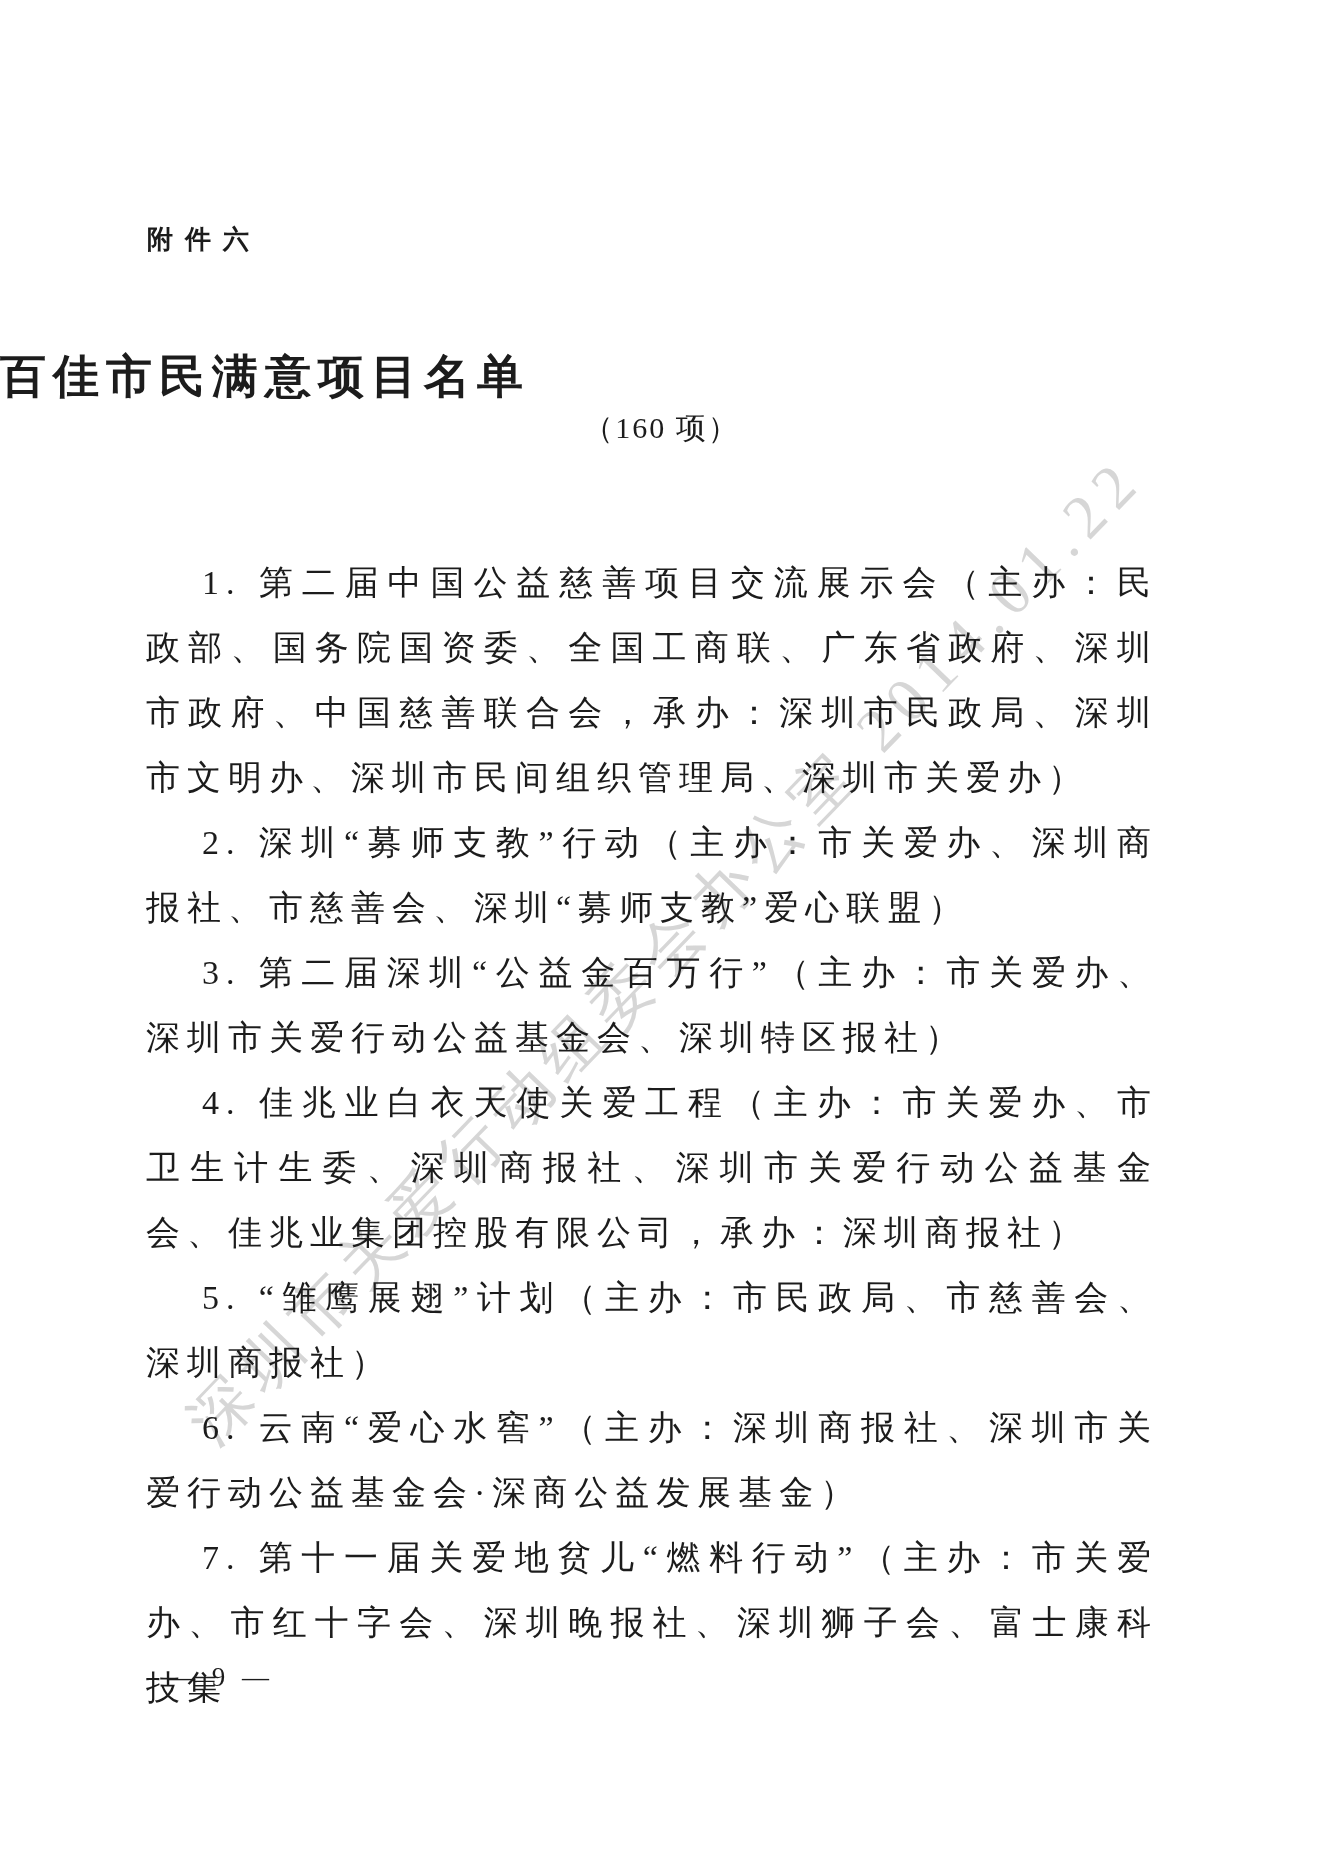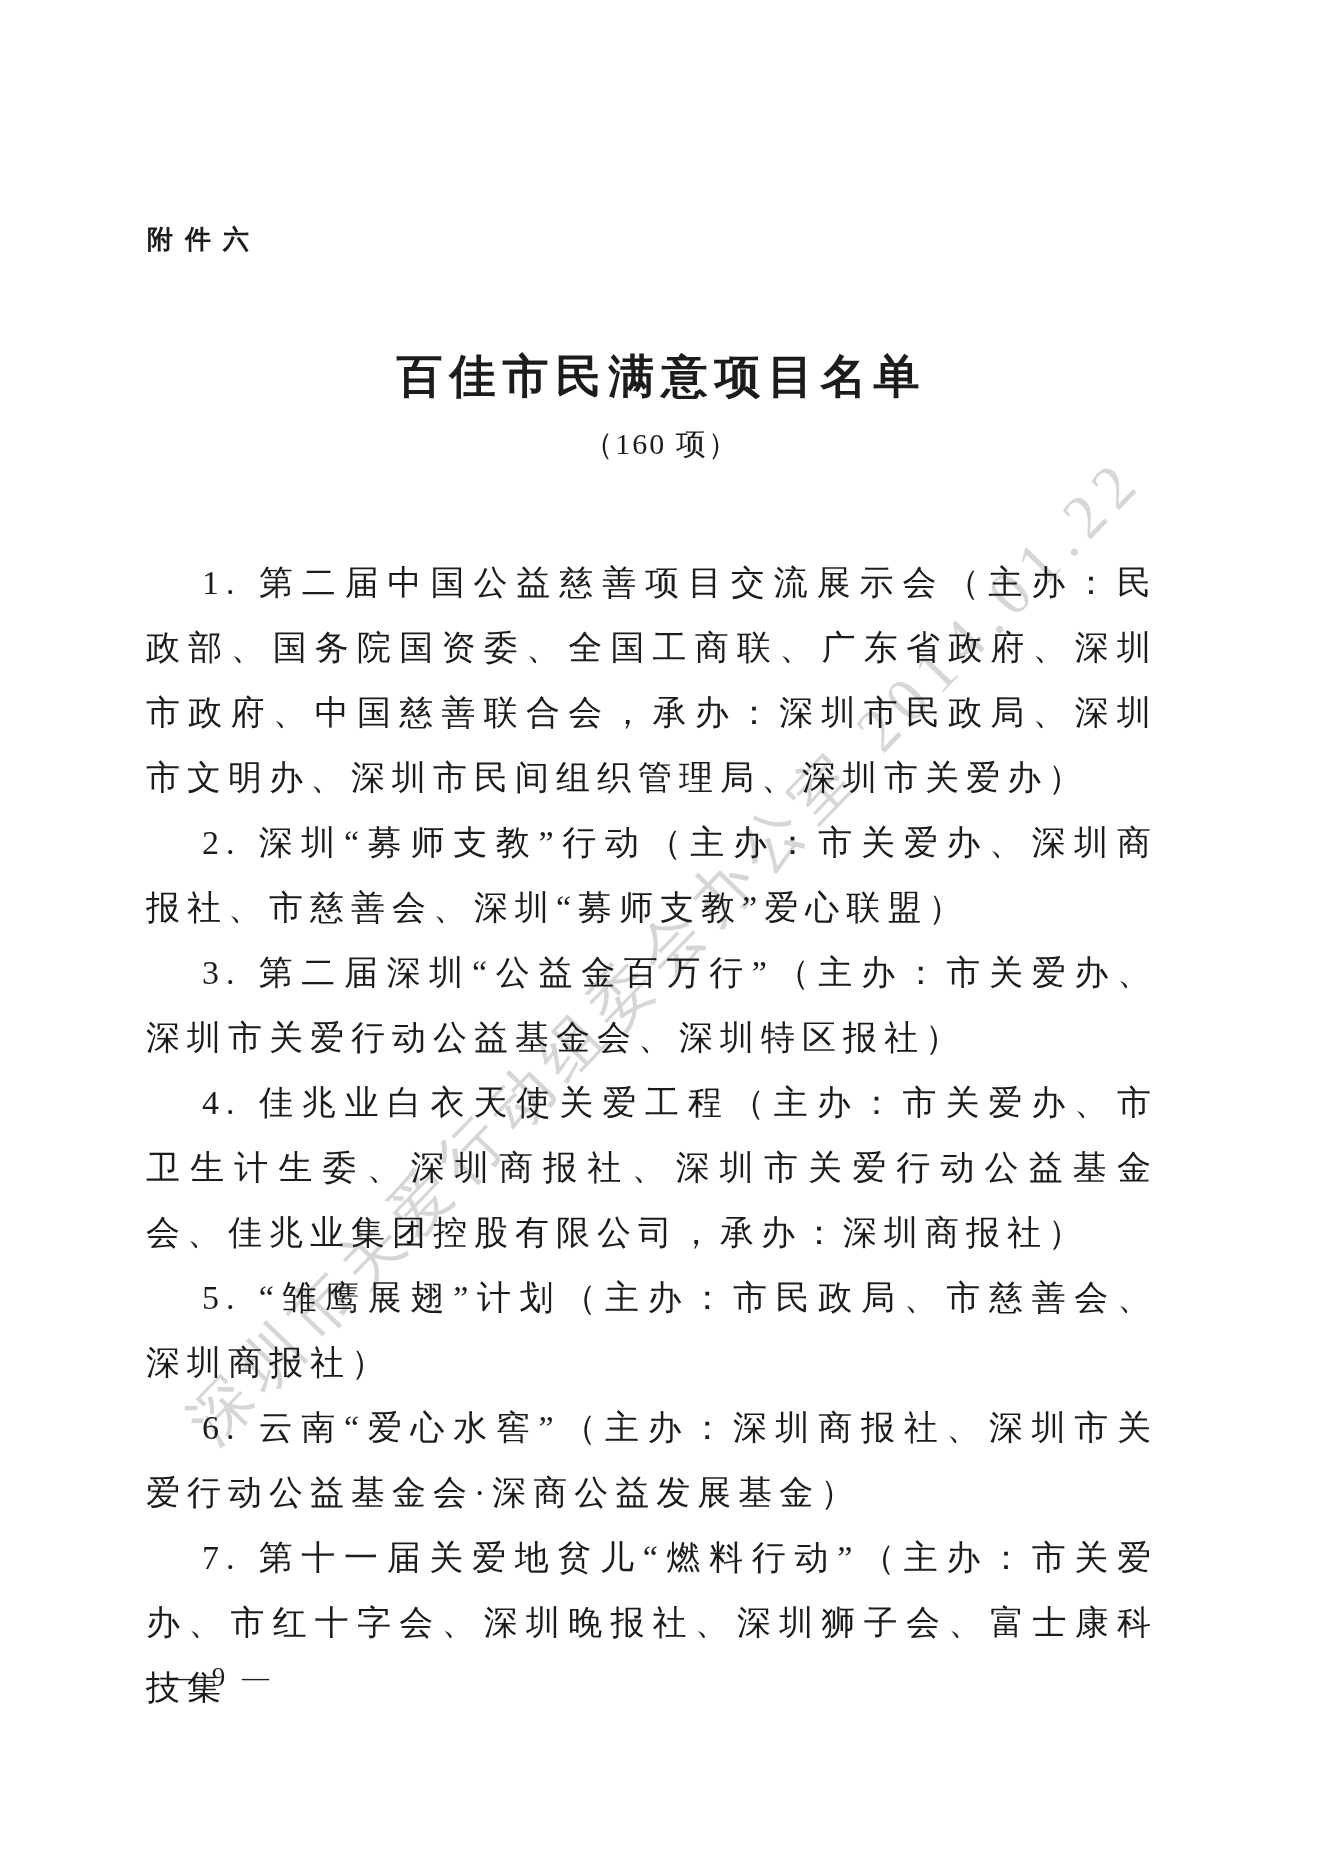--- a/index.html
+++ b/index.html
@@ -34,30 +34,30 @@
     font-size: 26px;
     font-weight: 700;
     letter-spacing: 12px;
     z-index: 1;
   }
   .title {
     position: absolute;
     left: 0; top: 352px;
     width: 100%;
     margin: 0;
-    text-align: center;
+    text-align: left;
     font-size: 46px;
     font-weight: 700;
     letter-spacing: 7px;
     line-height: 1.1;
     z-index: 1;
   }
   .subtitle {
     position: absolute;
-    left: 0; top: 424px;
+    left: 0; top: 408px;
     width: 100%;
     text-align: center;
     font-size: 30px;
     letter-spacing: 2px;
     z-index: 1;
   }
   .body {
     position: absolute;
     left: 146px; top: 550px;
     width: 1012px;

